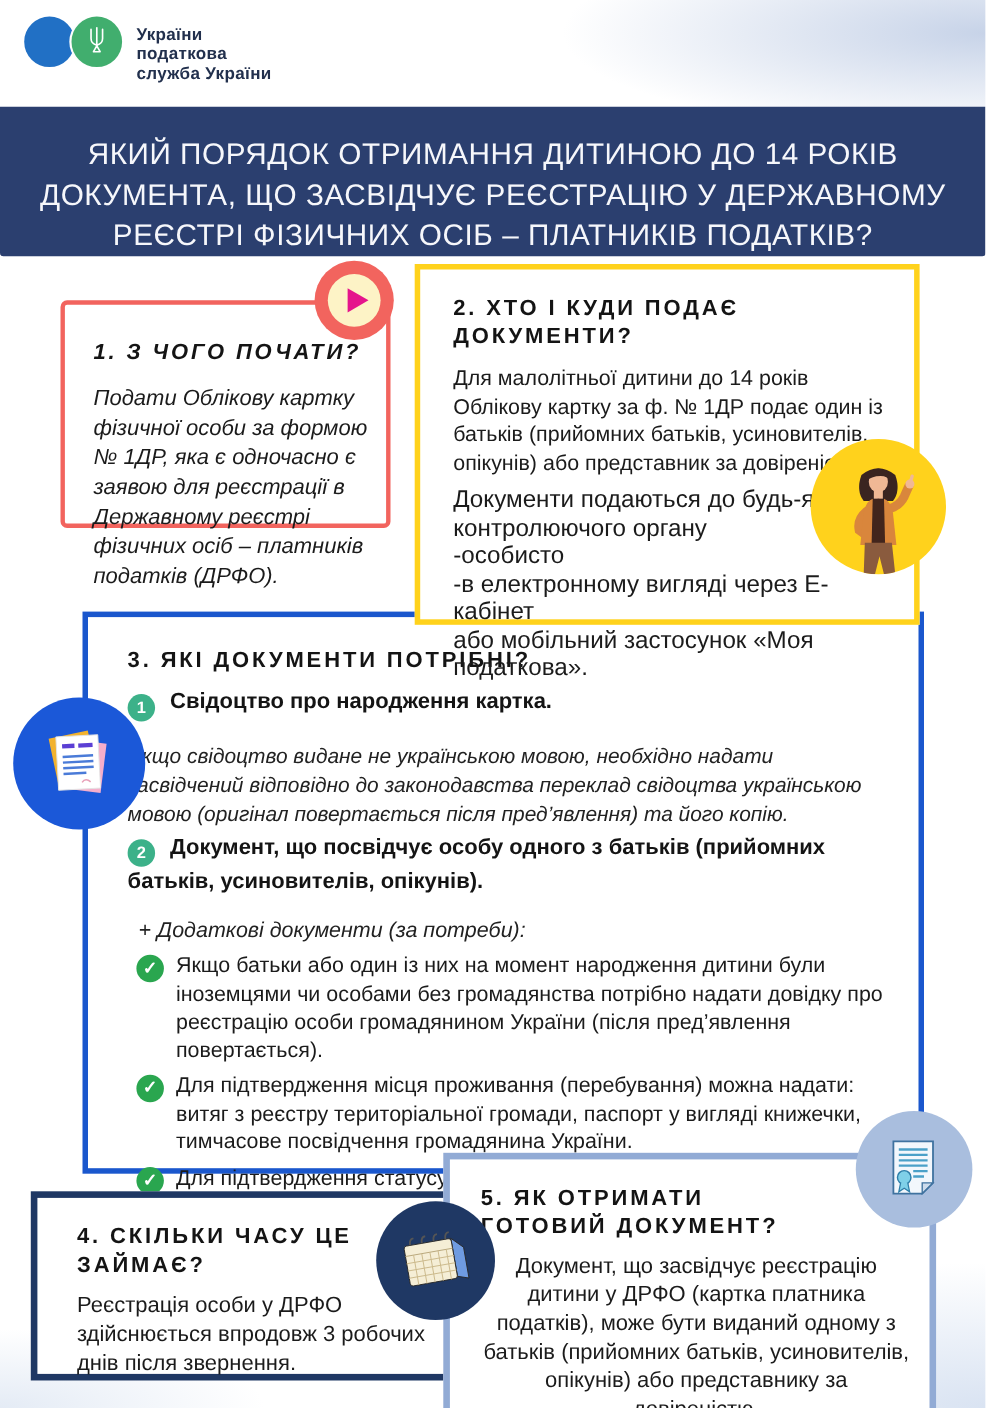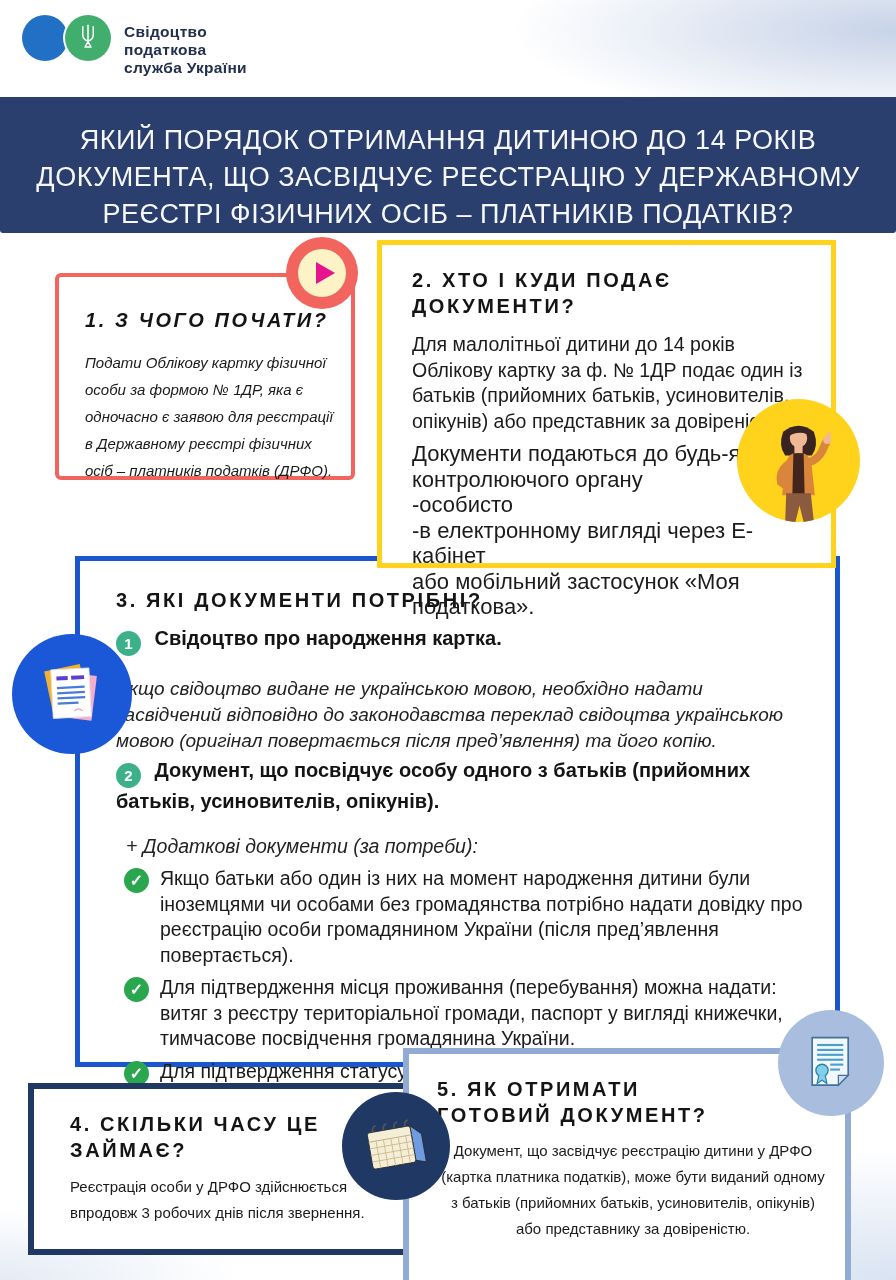--- a/index.html
+++ b/index.html
@@ -17,21 +17,21 @@
   .logo-circle { position:absolute; border-radius:50%; }
   .logo-blue { left:22px; top:15px; width:46px; height:46px; background:#2170c5; }
   .logo-green { left:65px; top:15px; width:46px; height:46px; background:#41ae6e; display:flex; align-items:center; justify-content:center; box-shadow:-2px 0 0 #fdfdfd; }
   .logo-text { position:absolute; left:124px; top:23px; font-size:15.5px; font-weight:bold; color:#22304d; line-height:18px; letter-spacing:.3px; }
   
   .banner { position:absolute; left:0; top:97px; width:896px; height:136px; background:#2b3f6f; display:flex; flex-direction:column; justify-content:flex-end; border-radius:0 0 3px 3px; }
   .banner div { text-align:center; color:#f6f7fb; font-size:27px; line-height:37px; letter-spacing:.5px; }
   
   .box { position:absolute; background:#fff; box-sizing:border-box; }
   .step-title { margin:0; font-size:20px; font-weight:bold; letter-spacing:2.6px; color:#141414; line-height:26px; }
-  .body-text { margin:0; font-size:15px; line-height:26px; color:#1b1b1b; }
+  .body-text { margin:0; font-size:20px; line-height:26px; color:#1b1b1b; }
   .preline { white-space:pre-line; }
   
   .box1 { left:55px; top:273px; width:300px; height:207px; border:4px solid #f2645e; border-radius:6px; z-index:2; padding:30px 16px 0 26px;font-style:italic; }
   .box1 .body-text { margin-top:16px; line-height:27px; }
   
   .play { position:absolute; left:286px; top:237px; width:72px; height:72px; border-radius:50%; background:#f2645e; z-index:5; display:flex; align-items:center; justify-content:center; }
   .play-inner { width:48px; height:48px; border-radius:50%; background:#fdf3c6; display:flex; align-items:center; justify-content:center; }
   .play-tri { width:0; height:0; border-left:19px solid #e5148c; border-top:11px solid transparent; border-bottom:11px solid transparent; margin-left:6px; }
   
   .box2 { left:377px; top:240px; width:459px; height:328px; border:5px solid #ffd21c; z-index:3; padding:22px 18px 0 30px; }
@@ -72,21 +72,21 @@
     <div class="logo-circle logo-green">
       <svg width="26" height="30" viewBox="0 0 32 40">
         <g fill="none" stroke="#ffffff" stroke-width="2" stroke-linecap="round" stroke-linejoin="round">
           <path d="M9 5 v11 c0 5 3 7 7 8 c4 -1 7 -3 7 -8 V5"></path>
           <path d="M16 3 v22"></path>
           <path d="M16 25 l-4 7 h8 z"></path>
         </g>
       </svg>
     </div>
     <div class="logo-text">
-      <div>Свідоцтво</div>
+      <div>України</div>
       <div>податкова</div>
       <div>служба України</div>
     </div>
   </div>
 
   <div class="banner">
     <div>ЯКИЙ ПОРЯДОК ОТРИМАННЯ ДИТИНОЮ ДО 14 РОКІВ</div>
     <div>ДОКУМЕНТА, ЩО ЗАСВІДЧУЄ РЕЄСТРАЦІЮ У ДЕРЖАВНОМУ</div>
     <div>РЕЄСТРІ ФІЗИЧНИХ ОСІБ – ПЛАТНИКІВ ПОДАТКІВ?</div>
   </div>

